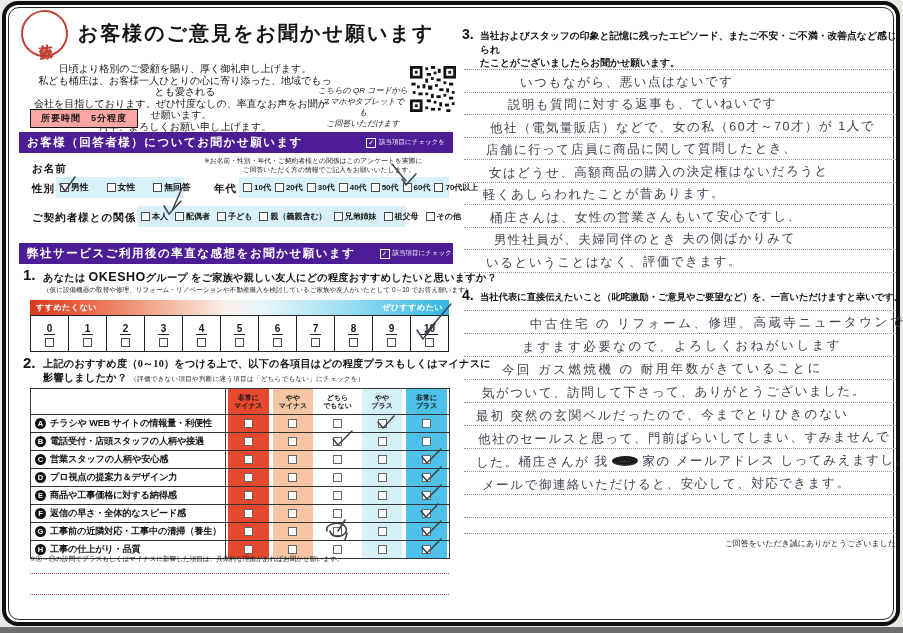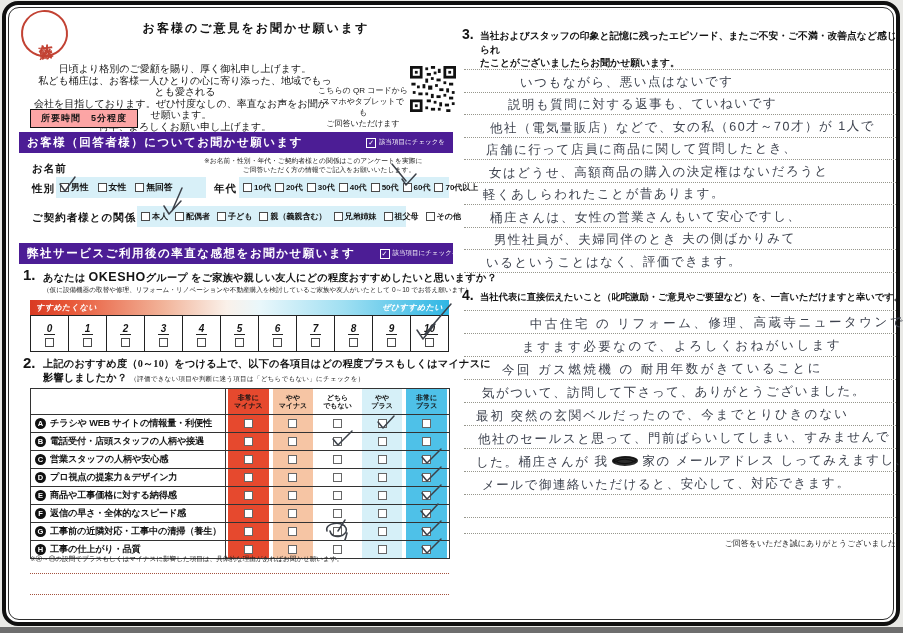--- a/index.html
+++ b/index.html
@@ -15,25 +15,25 @@
 
   
   .stamp{position:absolute;left:15px;top:5px;width:43px;height:43px;border:2px solid #c24233;
     border-radius:50%;color:#c24233;display:flex;align-items:center;justify-content:center;
     font-family:"DejaVu Serif","Liberation Serif",serif;font-weight:bold;font-size:14px;
     writing-mode:vertical-rl;line-height:14px;letter-spacing:1px;transform:rotate(-6deg);
     background:rgba(255,255,255,.2);}
 
   
   .page-title{position:absolute;left:68px;top:15px;width:364px;text-align:center;
-    font-size:12px;font-weight:bold;letter-spacing:2px;}
+    font-size:20px;font-weight:bold;letter-spacing:2px;}
   .intro{position:absolute;left:24px;top:58px;width:302px;font-size:10px;line-height:11.6px;text-align:center;}
   .intro div{padding-left:8px;}
   .intro div.flush{padding-left:0;}
-  .qr-note{position:absolute;left:312px;top:80px;width:90px;font-size:8px;line-height:11px;text-align:center;}
+  .qr-note{position:absolute;left:312px;top:80px;width:90px;font-size:8px;line-height:11px;text-align:center;font-style:italic;}
   .qr{position:absolute;left:404px;top:61px;width:46px;height:46px;}
   .duration{position:absolute;left:24px;top:104px;border:1.5px solid #111;padding:2px 10px;
     font-size:9px;font-weight:bold;letter-spacing:1px;background:#fca5a5;}
 
   
   .bar{position:absolute;left:13px;width:434px;height:21px;background:#4c1d95;color:#fff;
     display:flex;align-items:center;justify-content:space-between;padding:0 8px;box-sizing:border-box;}
   .bar-title{font-size:11.5px;font-weight:bold;letter-spacing:1.5px;white-space:nowrap;}
   .bar-note{font-size:6.5px;display:flex;align-items:center;gap:3px;white-space:nowrap;}
   .cbw{display:inline-block;width:8px;height:8px;border:1px solid #fff;font-size:7px;
@@ -49,21 +49,21 @@
   .opt .t{font-size:8.8px;font-weight:bold;}
   .opt .t.sm{font-size:8px;}
 
   
   .qnum{position:absolute;font-size:15px;font-weight:bold;}
   .qtext{position:absolute;font-weight:bold;font-size:10.2px;letter-spacing:.2px;white-space:nowrap;}
   .qnote{position:absolute;font-size:6.6px;color:#222;white-space:nowrap;}
   .brand{font-size:12.5px;font-weight:bold;letter-spacing:.5px;}
 
   
-  .scalewrap{position:absolute;left:24px;top:295px;width:419px;font-style:italic;}
+  .scalewrap{position:absolute;left:24px;top:295px;width:419px;}
   .gradbar{height:15px;display:flex;align-items:center;justify-content:space-between;
     padding:0 6px;box-sizing:border-box;
     background:linear-gradient(90deg,#d93a22 0%,#e8593a 10%,#f2b49a 32%,#faf1ea 47%,#e9f7fb 55%,#9fdff2 75%,#2fb6e4 100%);}
   .gradbar span{font-size:8px;font-weight:bold;color:#fff;letter-spacing:.5px;}
   .scale-cells{display:flex;border:1.2px solid #222;background:#fff;}
   .sc{flex:1;border-right:1px solid #222;text-align:center;padding:2px 0 4px;position:relative;}
   .sc:last-child{border-right:none;}
   .sc .num{display:inline-block;font-size:10px;font-weight:bold;line-height:11px;
     border-bottom:1.2px solid #222;padding:0 3px;}
   .sc .cb{display:block;margin:2px auto 0;}
@@ -192,21 +192,21 @@
     </span>
   </div>
 
   <div class="lbl" style="left:26px;top:157px;">お名前</div>
   <div class="small-note">
     <div>※お名前・性別・年代・ご契約者様との関係はこのアンケートを実際に</div>
     <div style="text-align:center">ご回答いただく方の情報でご記入をお願いいたします。</div>
   </div>
 
   <div class="lbl" style="left:26px;top:177px;">性別</div>
-  <div class="bluebox" style="left:50px;top:172px;width:150px;gap:9px;">
+  <div class="bluebox" style="left:50px;top:172px;width:128px;gap:18px;">
     <span class="opt">
       <span class="cb"></span>
       <span class="t">男性</span>
     </span>
     <span class="opt">
       <span class="cb"></span>
       <span class="t">女性</span>
     </span>
     <span class="opt">
       <span class="cb"></span>

